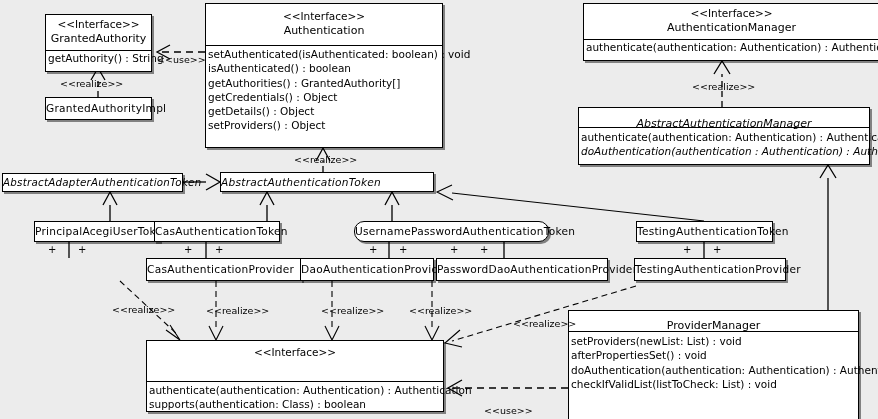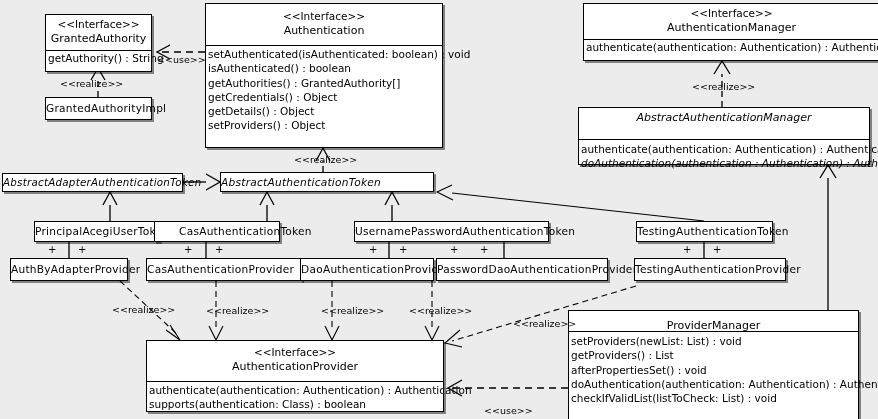--- a/index.html
+++ b/index.html
@@ -224,91 +224,86 @@
     <div class="uml-head with-sep" style="height:36px;">
       <div class="stereotype">&lt;&lt;Interface&gt;&gt;</div>
       <div class="cls-name">AuthenticationManager</div>
     </div>
     <div class="uml-ops">
       <div class="op">authenticate(authentication: Authentication) : Authentication</div>
     </div>
   </div>
 
   <div class="uml-box" style="left:578px; top:107px; width:292px; height:58px;">
-    <div class="uml-head with-sep" style="height:32px; padding-top:2px;">
+    <div class="uml-head with-sep" style="height:20px; padding-top:8px;">
       <div class="cls-name abstract">AbstractAuthenticationManager</div>
     </div>
     <div class="uml-ops" style="padding-top:2px;">
       <div class="op">authenticate(authentication: Authentication) : Authentication</div>
       <div class="op abstract">doAuthentication(authentication : Authentication) : Authentication</div>
     </div>
   </div>
 
   <div class="simple-box" style="left:2px; top:173px; width:181px; height:19px;">
     <div class="cls-name abstract" style="font-size:10.3px;">AbstractAdapterAuthenticationToken</div>
   </div>
 
   <div class="simple-box" style="left:220px; top:172px; width:214px; height:20px;">
     <div class="cls-name abstract" style="font-size:10.6px;">AbstractAuthenticationToken</div>
   </div>
 
   <div class="simple-box" style="left:2px; top:221px; width:126px; height:21px;margin-left:32px;">
     <div class="cls-name">PrincipalAcegiUserToken</div>
   </div>
 
-  <div class="simple-box" style="left:154px; top:221px; width:126px; height:21px;padding-left:24px;">
+  <div class="simple-box" style="left:154px; top:221px; width:126px; height:21px;">
     <div class="cls-name">CasAuthenticationToken</div>
   </div>
 
-  <div class="simple-box" style="left:354px; top:221px; width:195px; height:21px;">
+  <div class="simple-box" style="left:354px; top:221px; width:195px; height:21px;border-radius:10px;">
     <div class="cls-name">UsernamePasswordAuthenticationToken</div>
   </div>
 
   <div class="simple-box" style="left:636px; top:221px; width:137px; height:21px;">
     <div class="cls-name">TestingAuthenticationToken</div>
   </div>
 
-  <div class="simple-box" style="left:10px; top:258px; width:118px; height:23px;">
-    <div class="cls-name">AuthByAdapterProvider</div>
-  </div>
 
   <div class="simple-box" style="left:146px; top:258px; width:156px; height:23px;">
     <div class="cls-name">CasAuthenticationProvider</div>
   </div>
 
   <div class="simple-box" style="left:300px; top:258px; width:134px; height:23px;">
     <div class="cls-name">DaoAuthenticationProvider</div>
   </div>
 
   <div class="simple-box" style="left:436px; top:258px; width:172px; height:23px;">
     <div class="cls-name">PasswordDaoAuthenticationProvider</div>
   </div>
 
   <div class="simple-box" style="left:634px; top:258px; width:152px; height:23px;">
     <div class="cls-name">TestingAuthenticationProvider</div>
   </div>
 
   <div class="uml-box" style="left:146px; top:340px; width:298px; height:72px;">
     <div class="uml-head with-sep" style="height:41px; padding-top:4px;">
       <div class="stereotype">&lt;&lt;Interface&gt;&gt;</div>
-      <div class="cls-name">AuthenticationProvider</div>
     </div>
     <div class="uml-ops" style="padding-top:1px;">
       <div class="op">authenticate(authentication: Authentication) : Authentication</div>
       <div class="op">supports(authentication: Class) : boolean</div>
     </div>
   </div>
 
   <div class="uml-box" style="left:568px; top:310px; width:291px; height:112px;">
     <div class="uml-head with-sep" style="height:21px; padding-top:7px;">
       <div class="cls-name">ProviderManager</div>
     </div>
     <div class="uml-ops" style="padding-top:2px;">
       <div class="op">setProviders(newList: List) : void</div>
-      <div class="op">getProviders() : List</div>
       <div class="op">afterPropertiesSet() : void</div>
       <div class="op">doAuthentication(authentication: Authentication) : Authentication</div>
       <div class="op">checkIfValidList(listToCheck: List) : void</div>
     </div>
   </div>
 
   <div class="edge-label" style="left:157px; top:54px;">&lt;&lt;use&gt;&gt;</div>
   <div class="edge-label" style="left:60px; top:78px;">&lt;&lt;realize&gt;&gt;</div>
   <div class="edge-label" style="left:294px; top:154px;">&lt;&lt;realize&gt;&gt;</div>
   <div class="edge-label" style="left:692px; top:81px;">&lt;&lt;realize&gt;&gt;</div>

